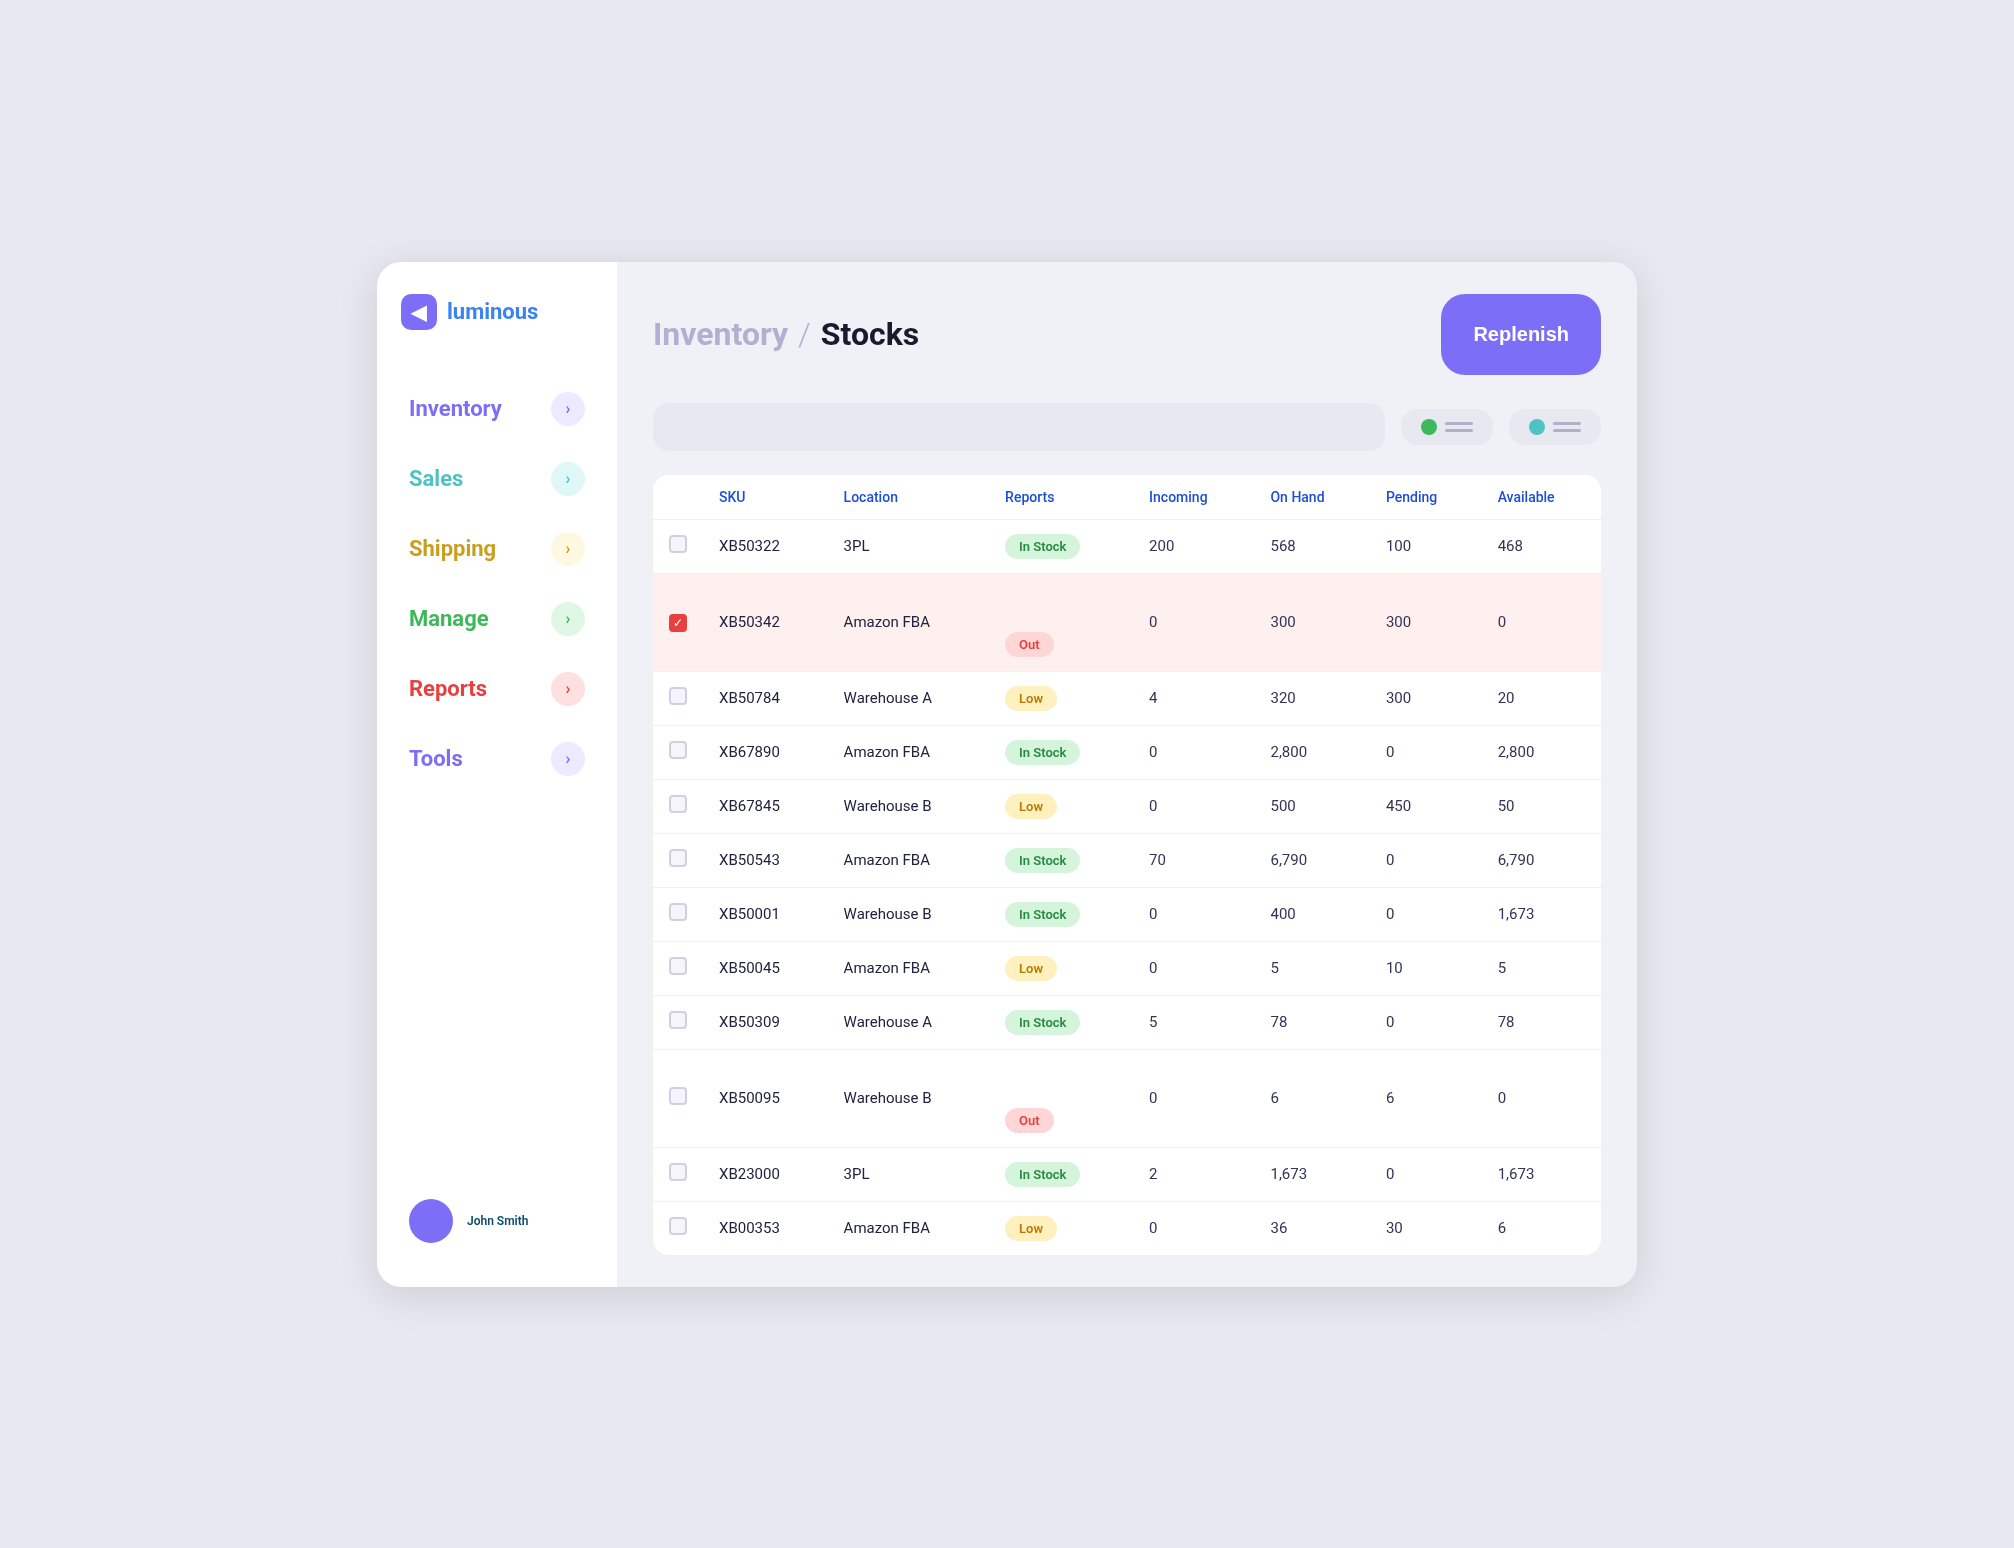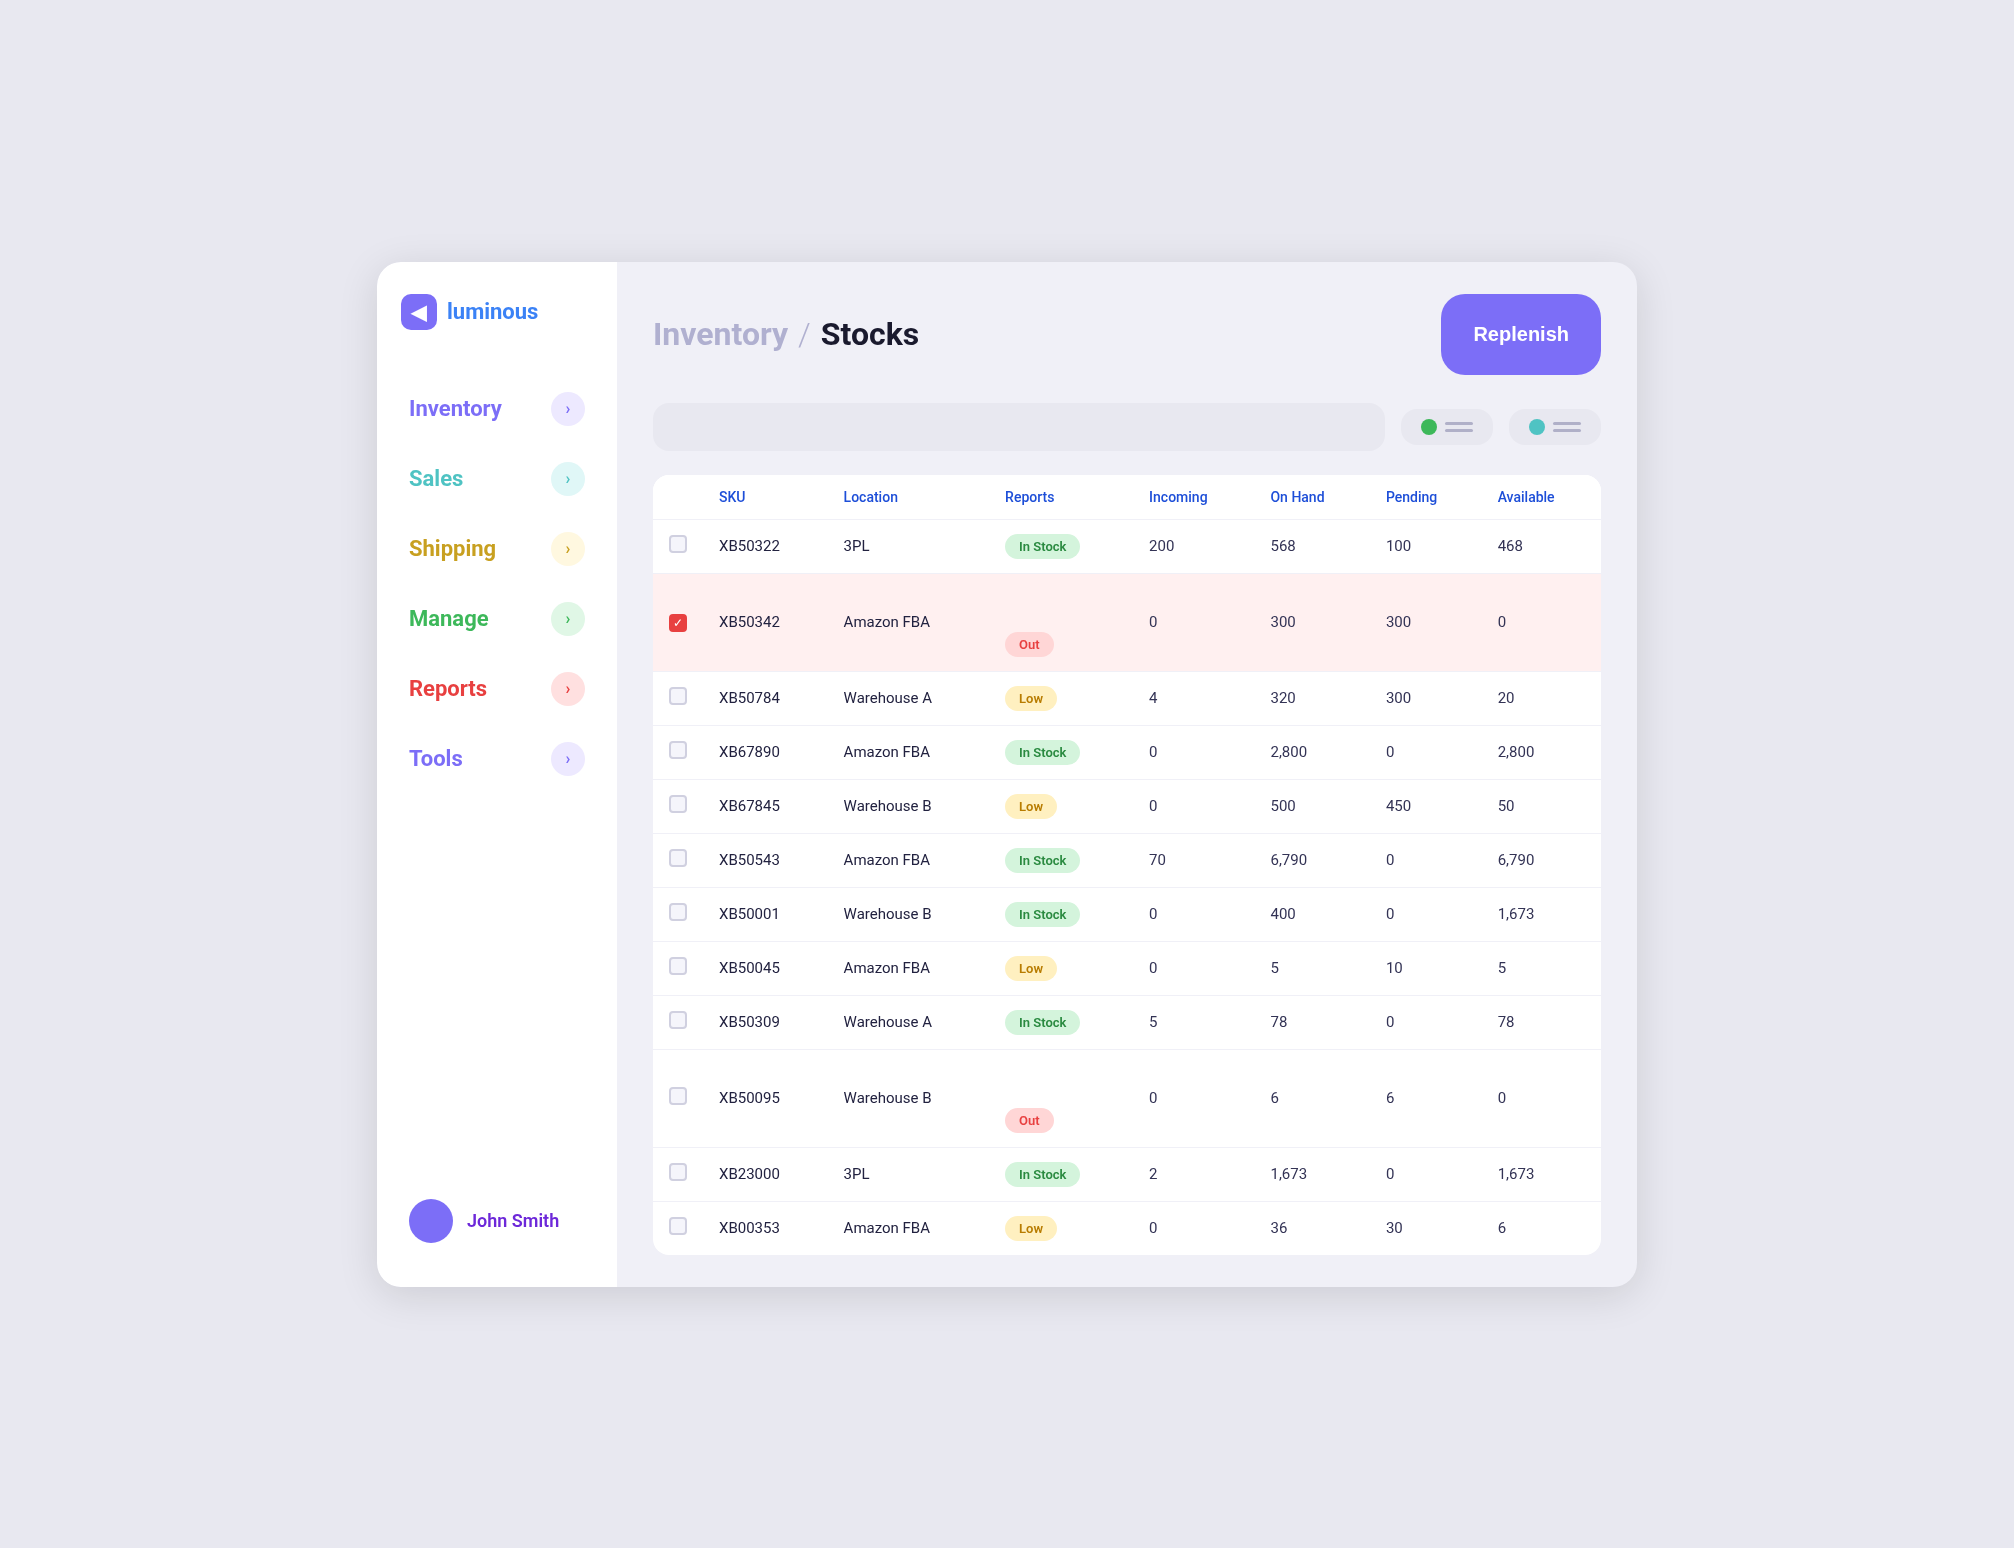--- a/index.html
+++ b/index.html
@@ -109,23 +109,23 @@
       padding: 12px 8px;
     }
     .user-avatar {
       width: 44px;
       height: 44px;
       background: #7c6ef7;
       border-radius: 50%;
       flex-shrink: 0;
     }
     .user-name {
-      font-size: 18px;
+      font-size: 12px;
       font-weight: 600;
-      color: #6d28d9;
+      color: #0c4a6e;
     }
 
     
     .main-content {
       flex: 1;
       padding: 32px 36px;
       overflow: auto;
     }
 
     .top-bar {

